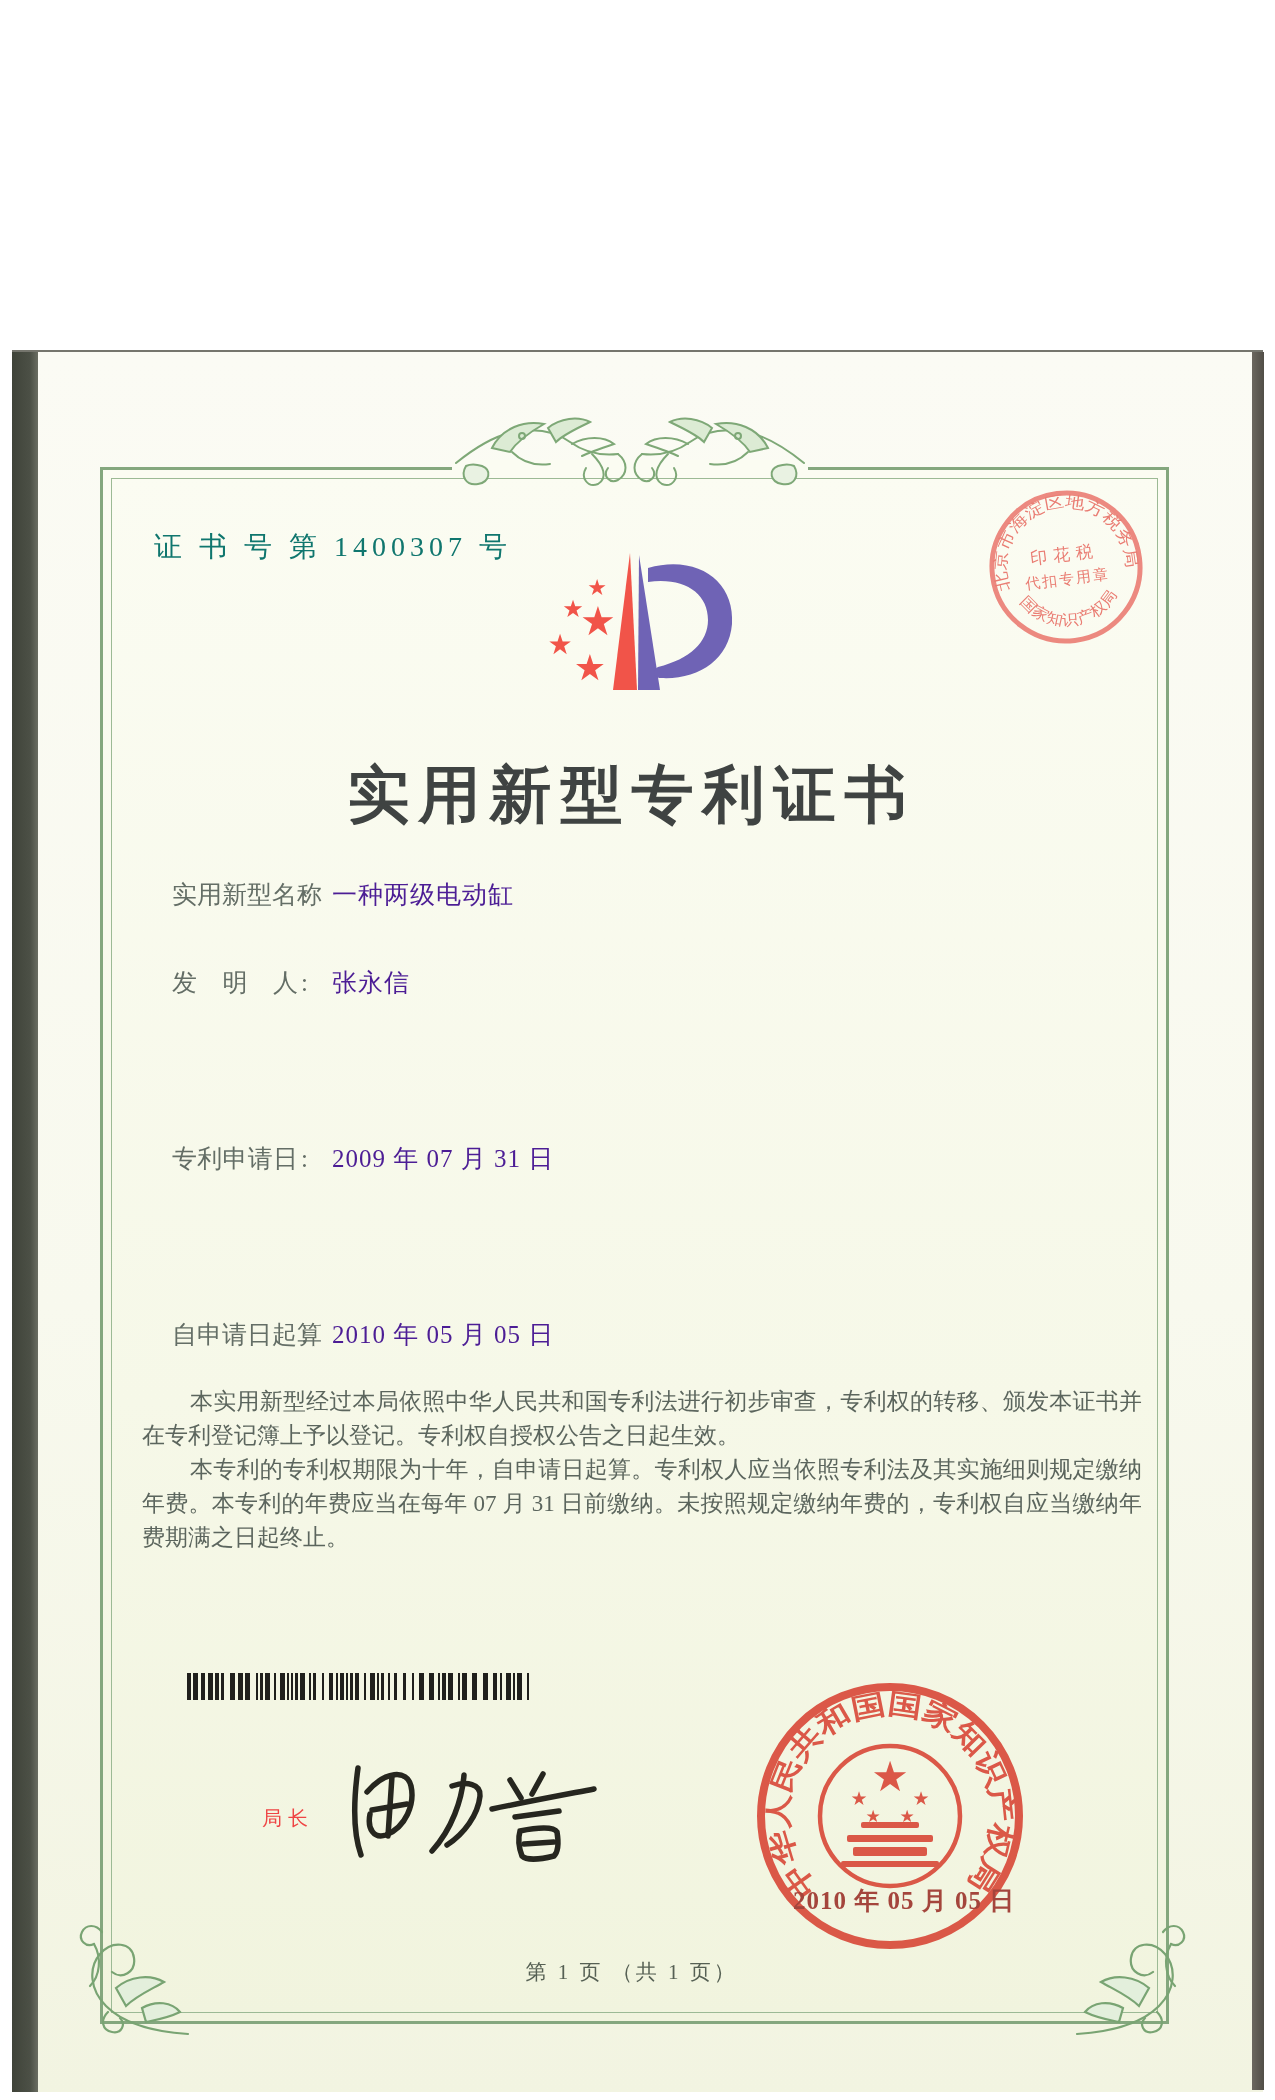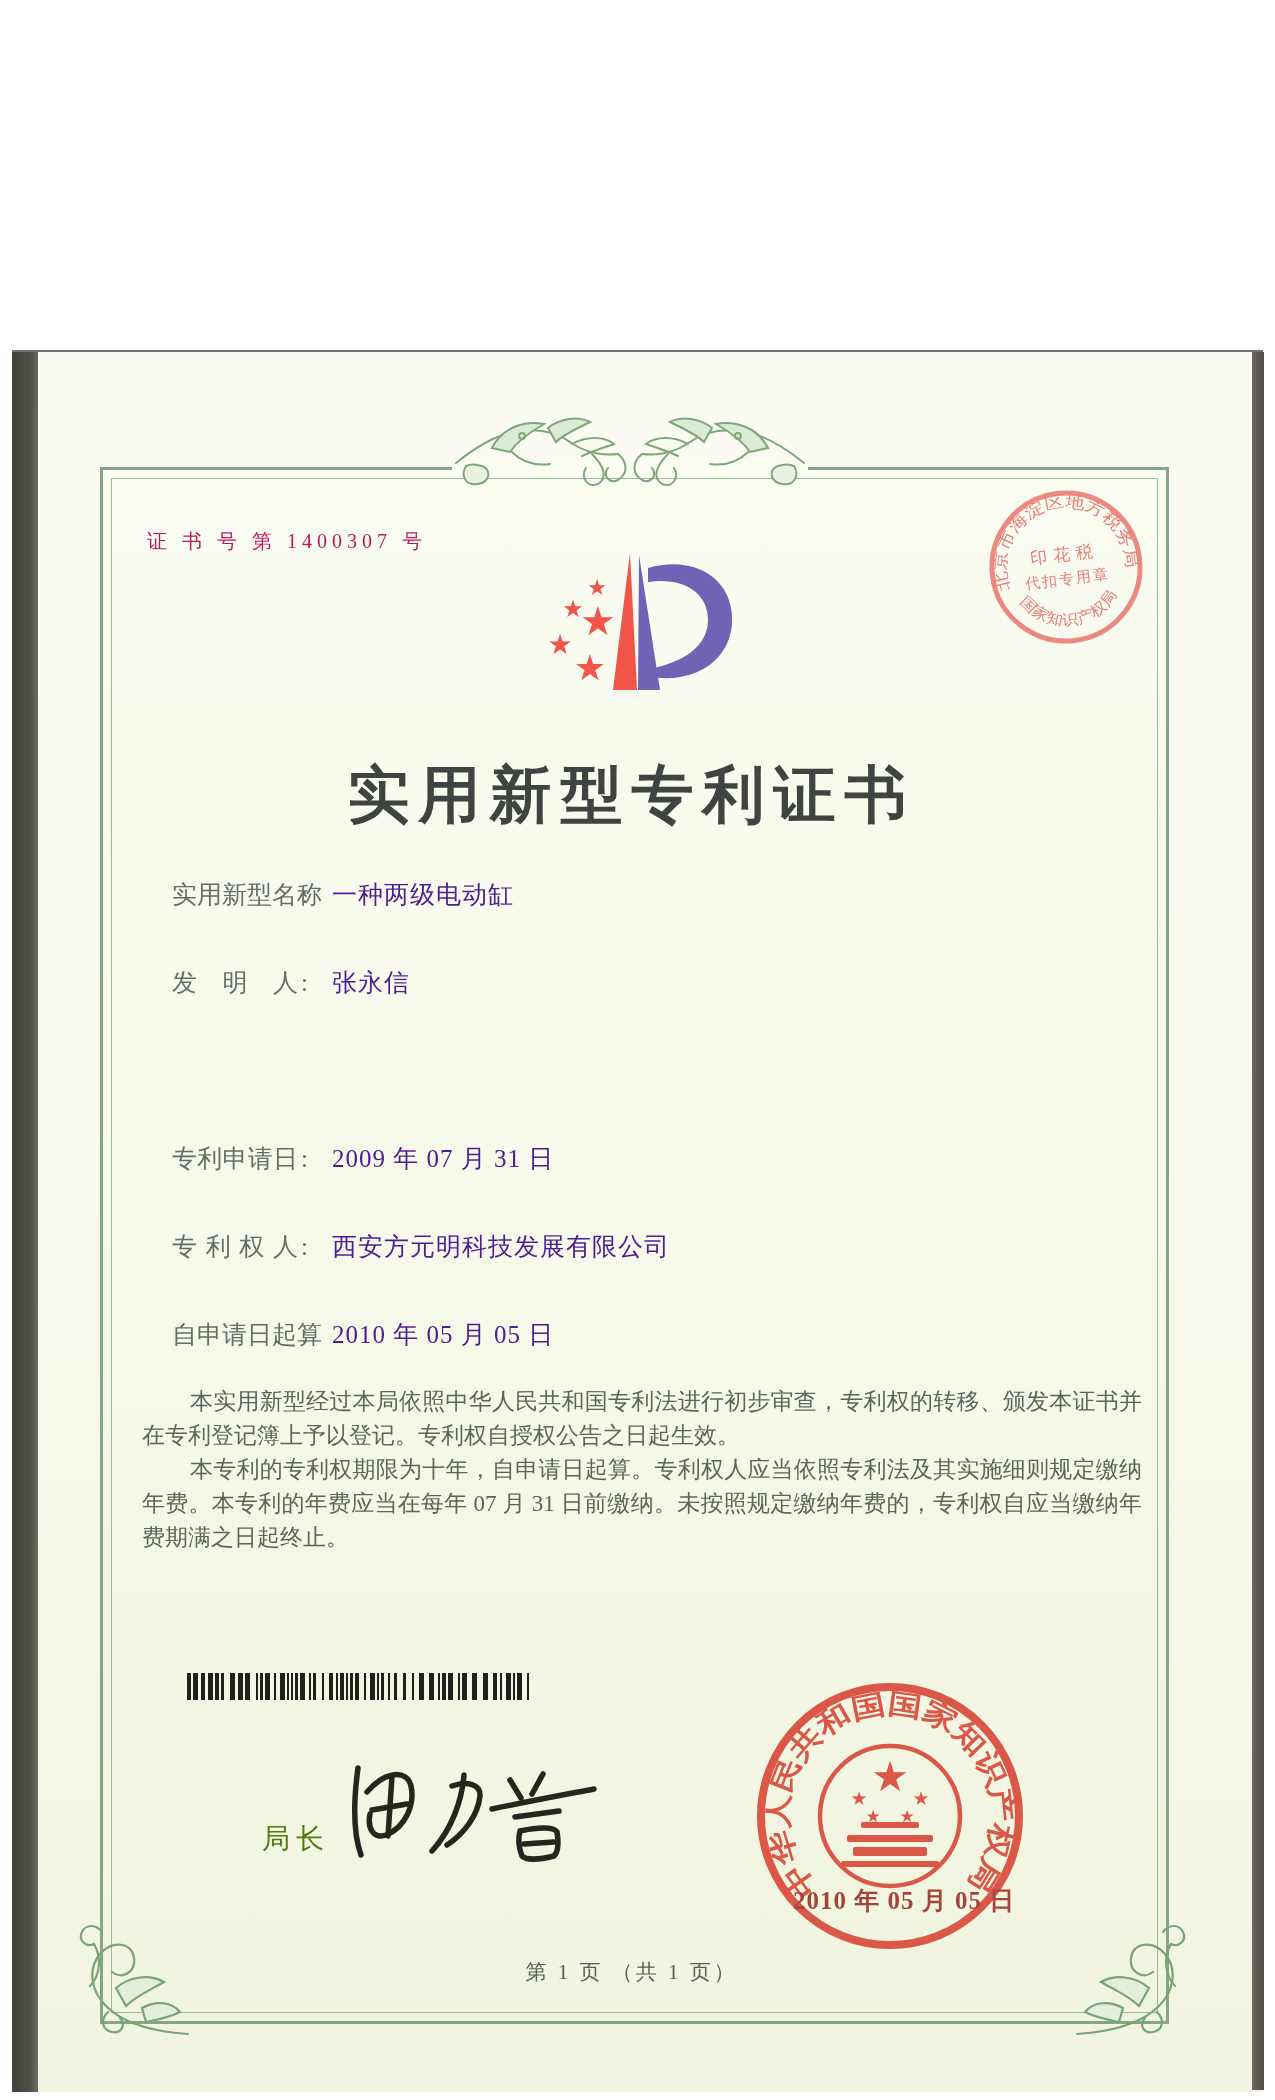--- a/index.html
+++ b/index.html
@@ -14,37 +14,37 @@
   .bind-strip-left{left:12px;top:352px;width:26px;height:1740px;
          background:linear-gradient(90deg,#3f4339,#4c5046 70%,#6a6d62);}
   .edge-strip-right{left:1252px;top:352px;width:12px;height:1738px;
          background:linear-gradient(90deg,#6b675f,#514e47);}
 
   
   .frame{left:100px;top:467px;width:1063px;height:1551px;border:3px solid #84a77e;
          background:linear-gradient(180deg,#fbfcf2,#f6f8e8 60%,#f1f4de);}
   .frame-inner{position:absolute;left:8px;top:8px;right:8px;bottom:8px;border:1px solid #9cba95;}
 
-  .cert-number{left:147px;top:528px;font-size:20px;color:#be185d;letter-spacing:5px;white-space:nowrap;}
+  .cert-number{left:154px;top:528px;font-size:28px;color:#0f766e;letter-spacing:5px;white-space:nowrap;}
   .cert-title{left:100px;top:712px;width:1063px;text-align:center;font-size:62px;font-weight:bold;
               color:#3f4342;letter-spacing:9px;white-space:nowrap;margin-top:41px;}
 
   .field{position:absolute;left:172px;font-size:25px;color:#646e66;white-space:nowrap;height:36px;}
   .flabel{display:inline-block;width:126px;text-align:justify;text-align-last:justify;
           text-justify:inter-character;vertical-align:top;}
   .fcolon{margin-left:3px;}
   .fvalue{margin-left:24px;color:#4c1d95;letter-spacing:1px;}
 
   .body-text{left:142px;top:1385px;width:1000px;font-size:23px;line-height:34px;color:#5b655d;
              text-align:justify;text-justify:inter-ideograph;}
   .body-text p{margin:0;text-indent:48px;}
 
   .barcode{left:187px;top:1673px;width:362px;height:27px;overflow:hidden;white-space:nowrap;}
 
-  .chief-label{left:262px;top:1805px;font-size:28px;color:#4d7c0f;letter-spacing:6px;margin-top:15px;}
+  .chief-label{left:262px;top:1805px;font-size:20px;color:#ef4444;letter-spacing:6px;}
   .footer{left:100px;top:1958px;width:1063px;text-align:center;font-size:21px;
           color:#566054;letter-spacing:3px;}
 
   .seal-date{left:793px;top:1884px;width:214px;text-align:center;font-size:25px;color:#a4453c;
              letter-spacing:1px;font-weight:bold;white-space:nowrap;}
   .tax-seal{transform:rotate(-7deg);}
   svg text{font-family:"Liberation Serif","DejaVu Serif",serif;}
 </style>
 </head>
 <body>
@@ -112,23 +112,20 @@
 
   <div class="field" style="top:878px">
     <span class="flabel">实用新型名称</span><span class="fcolon">:</span><span class="fvalue">一种两级电动缸</span>
   </div>
   <div class="field" style="top:966px">
     <span class="flabel">发明人</span><span class="fcolon">:</span><span class="fvalue">张永信</span>
   </div>
   <div class="field" style="top:1142px">
     <span class="flabel">专利申请日</span><span class="fcolon">:</span><span class="fvalue">2009 年 07 月 31 日</span>
   </div>
-  <div class="field" style="top:1230px">
-    <span class="flabel">专利权人</span><span class="fcolon">:</span><span class="fvalue">西安方元明科技发展有限公司</span>
-  </div>
   <div class="field" style="top:1318px">
     <span class="flabel">自申请日起算</span><span class="fcolon">:</span><span class="fvalue">2010 年 05 月 05 日</span>
   </div>
 
   <div class="abs body-text">
     <p>本实用新型经过本局依照中华人民共和国专利法进行初步审查，专利权的转移、颁发本证书并在专利登记簿上予以登记。专利权自授权公告之日起生效。</p>
     <p>本专利的专利权期限为十年，自申请日起算。专利权人应当依照专利法及其实施细则规定缴纳年费。本专利的年费应当在每年 07 月 31 日前缴纳。未按照规定缴纳年费的，专利权自应当缴纳年费期满之日起终止。</p>
   </div>
 
   <div class="abs barcode"><i style="display: inline-block; height: 100%; background: rgb(32, 32, 28); width: 3.5px; margin-right: 2px;"></i><i style="display: inline-block; height: 100%; background: rgb(32, 32, 28); width: 5px; margin-right: 3.7px;"></i><i style="display: inline-block; height: 100%; background: rgb(32, 32, 28); width: 3.5px; margin-right: 3.7px;"></i><i style="display: inline-block; height: 100%; background: rgb(32, 32, 28); width: 5px; margin-right: 2px;"></i><i style="display: inline-block; height: 100%; background: rgb(32, 32, 28); width: 3.5px; margin-right: 2px;"></i><i style="display: inline-block; height: 100%; background: rgb(32, 32, 28); width: 3.5px; margin-right: 5.4px;"></i><i style="display: inline-block; height: 100%; background: rgb(32, 32, 28); width: 5px; margin-right: 3.7px;"></i><i style="display: inline-block; height: 100%; background: rgb(32, 32, 28); width: 5px; margin-right: 2px;"></i><i style="display: inline-block; height: 100%; background: rgb(32, 32, 28); width: 5px; margin-right: 5.4px;"></i><i style="display: inline-block; height: 100%; background: rgb(32, 32, 28); width: 2px; margin-right: 2px;"></i><i style="display: inline-block; height: 100%; background: rgb(32, 32, 28); width: 3.5px; margin-right: 2px;"></i><i style="display: inline-block; height: 100%; background: rgb(32, 32, 28); width: 5px; margin-right: 3.7px;"></i><i style="display: inline-block; height: 100%; background: rgb(32, 32, 28); width: 2px; margin-right: 3.7px;"></i><i style="display: inline-block; height: 100%; background: rgb(32, 32, 28); width: 5px; margin-right: 2px;"></i><i style="display: inline-block; height: 100%; background: rgb(32, 32, 28); width: 2px; margin-right: 2px;"></i><i style="display: inline-block; height: 100%; background: rgb(32, 32, 28); width: 2px; margin-right: 2px;"></i><i style="display: inline-block; height: 100%; background: rgb(32, 32, 28); width: 3.5px; margin-right: 2px;"></i><i style="display: inline-block; height: 100%; background: rgb(32, 32, 28); width: 5px; margin-right: 3.7px;"></i><i style="display: inline-block; height: 100%; background: rgb(32, 32, 28); width: 2px; margin-right: 2px;"></i><i style="display: inline-block; height: 100%; background: rgb(32, 32, 28); width: 3.5px; margin-right: 5.4px;"></i><i style="display: inline-block; height: 100%; background: rgb(32, 32, 28); width: 2px; margin-right: 5.4px;"></i><i style="display: inline-block; height: 100%; background: rgb(32, 32, 28); width: 3.5px; margin-right: 3.7px;"></i><i style="display: inline-block; height: 100%; background: rgb(32, 32, 28); width: 2px; margin-right: 2px;"></i><i style="display: inline-block; height: 100%; background: rgb(32, 32, 28); width: 3.5px; margin-right: 2px;"></i><i style="display: inline-block; height: 100%; background: rgb(32, 32, 28); width: 2px; margin-right: 2px;"></i><i style="display: inline-block; height: 100%; background: rgb(32, 32, 28); width: 3.5px; margin-right: 2px;"></i><i style="display: inline-block; height: 100%; background: rgb(32, 32, 28); width: 3.5px; margin-right: 5.4px;"></i><i style="display: inline-block; height: 100%; background: rgb(32, 32, 28); width: 2px; margin-right: 3.7px;"></i><i style="display: inline-block; height: 100%; background: rgb(32, 32, 28); width: 5px; margin-right: 2px;"></i><i style="display: inline-block; height: 100%; background: rgb(32, 32, 28); width: 2px; margin-right: 2px;"></i><i style="display: inline-block; height: 100%; background: rgb(32, 32, 28); width: 3.5px; margin-right: 3.7px;"></i><i style="display: inline-block; height: 100%; background: rgb(32, 32, 28); width: 2px; margin-right: 3.7px;"></i><i style="display: inline-block; height: 100%; background: rgb(32, 32, 28); width: 3.5px; margin-right: 5.4px;"></i><i style="display: inline-block; height: 100%; background: rgb(32, 32, 28); width: 3.5px; margin-right: 5.4px;"></i><i style="display: inline-block; height: 100%; background: rgb(32, 32, 28); width: 2px; margin-right: 5.4px;"></i><i style="display: inline-block; height: 100%; background: rgb(32, 32, 28); width: 5px; margin-right: 5.4px;"></i><i style="display: inline-block; height: 100%; background: rgb(32, 32, 28); width: 5px; margin-right: 3.7px;"></i><i style="display: inline-block; height: 100%; background: rgb(32, 32, 28); width: 2px; margin-right: 2px;"></i><i style="display: inline-block; height: 100%; background: rgb(32, 32, 28); width: 3.5px; margin-right: 2px;"></i><i style="display: inline-block; height: 100%; background: rgb(32, 32, 28); width: 5px; margin-right: 5.4px;"></i><i style="display: inline-block; height: 100%; background: rgb(32, 32, 28); width: 2px; margin-right: 2px;"></i><i style="display: inline-block; height: 100%; background: rgb(32, 32, 28); width: 5px; margin-right: 5.4px;"></i><i style="display: inline-block; height: 100%; background: rgb(32, 32, 28); width: 5px; margin-right: 5.4px;"></i><i style="display: inline-block; height: 100%; background: rgb(32, 32, 28); width: 5px; margin-right: 5.4px;"></i><i style="display: inline-block; height: 100%; background: rgb(32, 32, 28); width: 3.5px; margin-right: 3.7px;"></i><i style="display: inline-block; height: 100%; background: rgb(32, 32, 28); width: 2px; margin-right: 3.7px;"></i><i style="display: inline-block; height: 100%; background: rgb(32, 32, 28); width: 5px; margin-right: 2px;"></i><i style="display: inline-block; height: 100%; background: rgb(32, 32, 28); width: 2px; margin-right: 2px;"></i><i style="display: inline-block; height: 100%; background: rgb(32, 32, 28); width: 5px; margin-right: 5.4px;"></i><i style="display: inline-block; height: 100%; background: rgb(32, 32, 28); width: 2px; margin-right: 3.7px;"></i></div>

